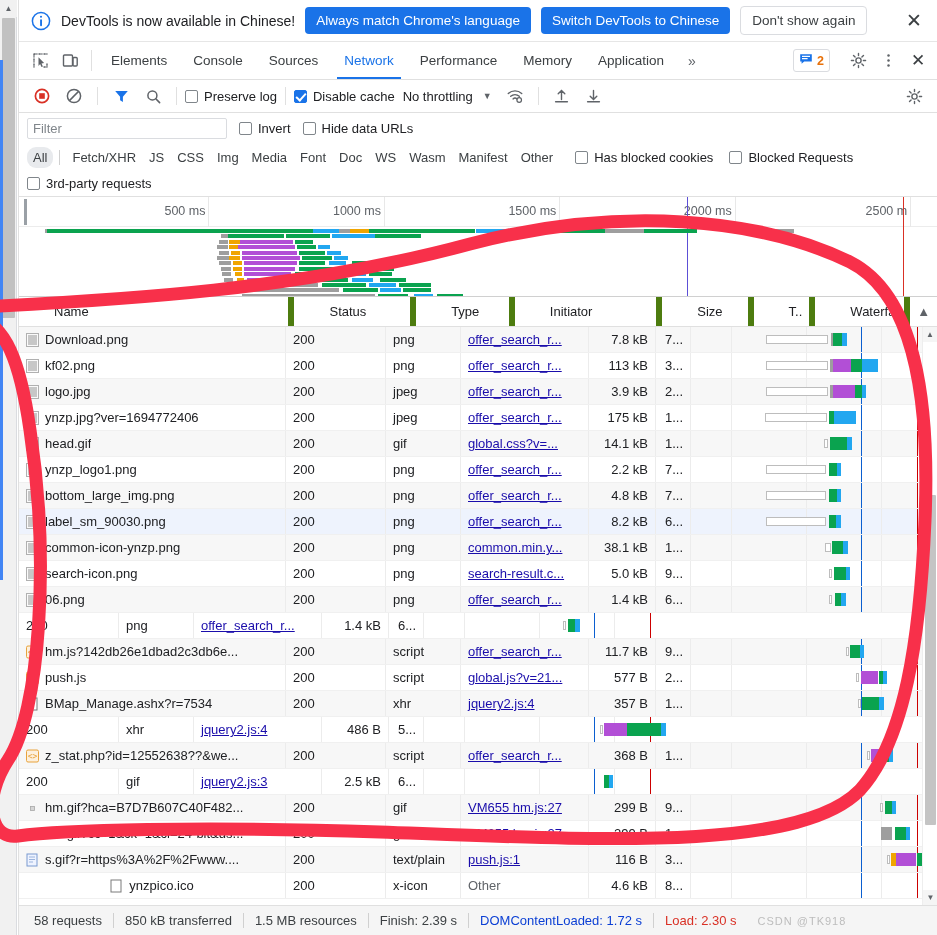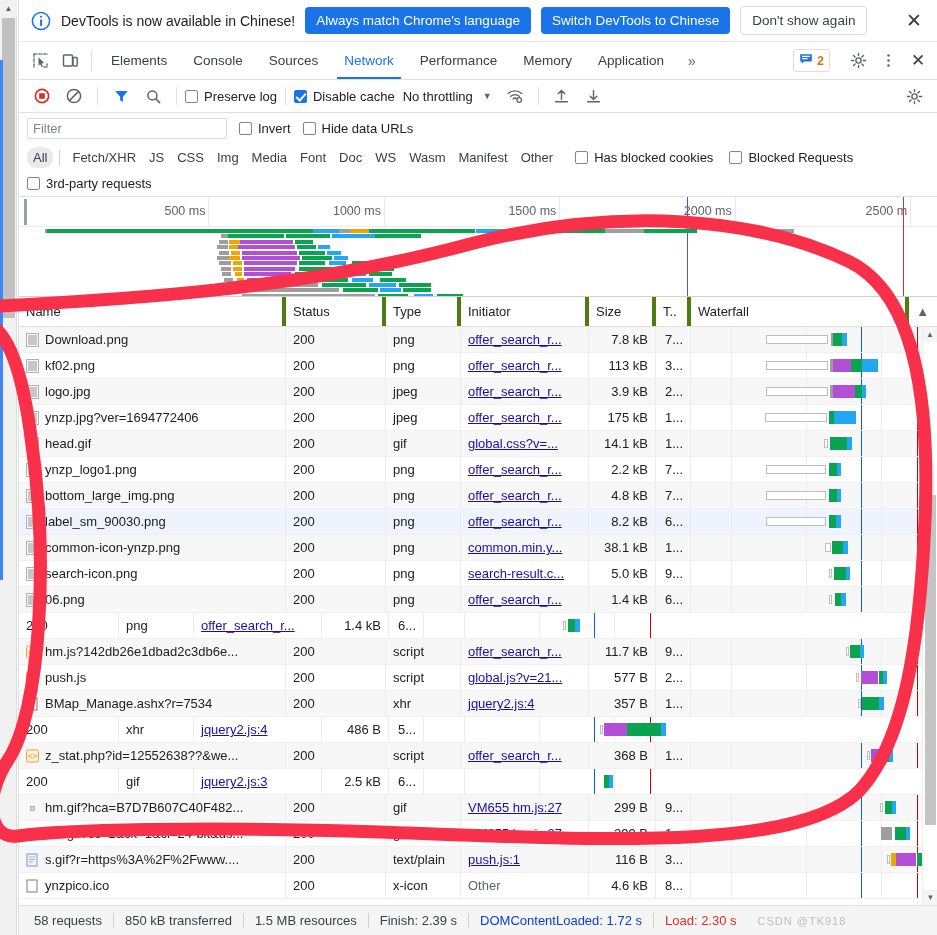--- a/index.html
+++ b/index.html
@@ -156,21 +156,21 @@
 
   
   #tablewrap{ flex:1 1 auto; position:relative; overflow:hidden; background:#fff; }
   #thead{
     display:flex;height:30px;align-items:stretch;
     border-bottom:1px solid #e0e0e0;background:#fff;
     font-size:13px;color:#202124;
   }
   #thead .th{
     display:flex;align-items:center;padding:0 7px;
-    border-right:4px solid #4d7c0f;cursor:pointer;white-space:nowrap;overflow:hidden;
+    border-right:6px solid #4d7c0f;cursor:pointer;white-space:nowrap;overflow:hidden;margin-left:28px;
   }
   #thead .th.sortmark{ margin-left:auto;border-right:none;color:#5f6368;padding-right:8px; }
 
   #tbody{ position:absolute;left:0;right:0;top:30px;bottom:0;overflow:hidden; }
   .trow{
     display:flex;height:26px;align-items:stretch;font-size:13px;color:#202124;
     border-bottom:1px solid #f0f0f0;
   }
   .trow.odd{ background:#f7f7f7; }
   .trow.even{ background:#fff; }
@@ -1047,21 +1047,21 @@
             <div class="wf-dcl" style="left: 170px;"></div>
             <div class="wf-load" style="left: 226px;"></div>
             <div class="wfbar wf-q" style="left: 196px; width: 3px;"></div>
             <div class="wfbar wf-ssl" style="left: 200px; width: 5px;"></div>
             <div class="wfbar wf-wait" style="left: 205px; width: 20px;"></div>
             <div class="wfbar wf-dl" style="left: 226px; width: 16px;"></div>
             <div class="wfbar wf-recv" style="left: 242px; width: 5px;"></div>
           </div>
         </div>
         <div class="trow even">
-          <div class="cell name" style="width: 267px;">
+          <div class="cell name" style="width: 267px; justify-content: center;">
             <span class="fileicon"><svg width="13" height="14" viewBox="0 0 13 14">
                 <rect x="1" y="1" width="10" height="12" fill="#fff" stroke="#7a7a7a"></rect>
               </svg></span>
             <span style="overflow: hidden; text-overflow: ellipsis;">ynzpico.ico</span>
           </div>
           <div class="cell " style="width: 100px;">200</div>
           <div class="cell " style="width: 75px;">x-icon</div>
           <div class="cell init" style="width: 128px;">
             <span class="other">Other</span>
           </div>

